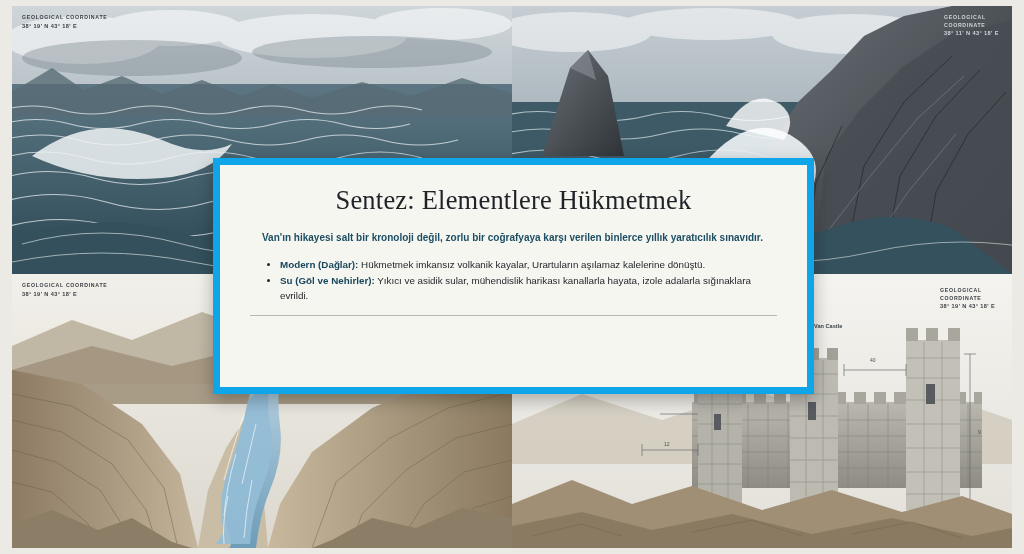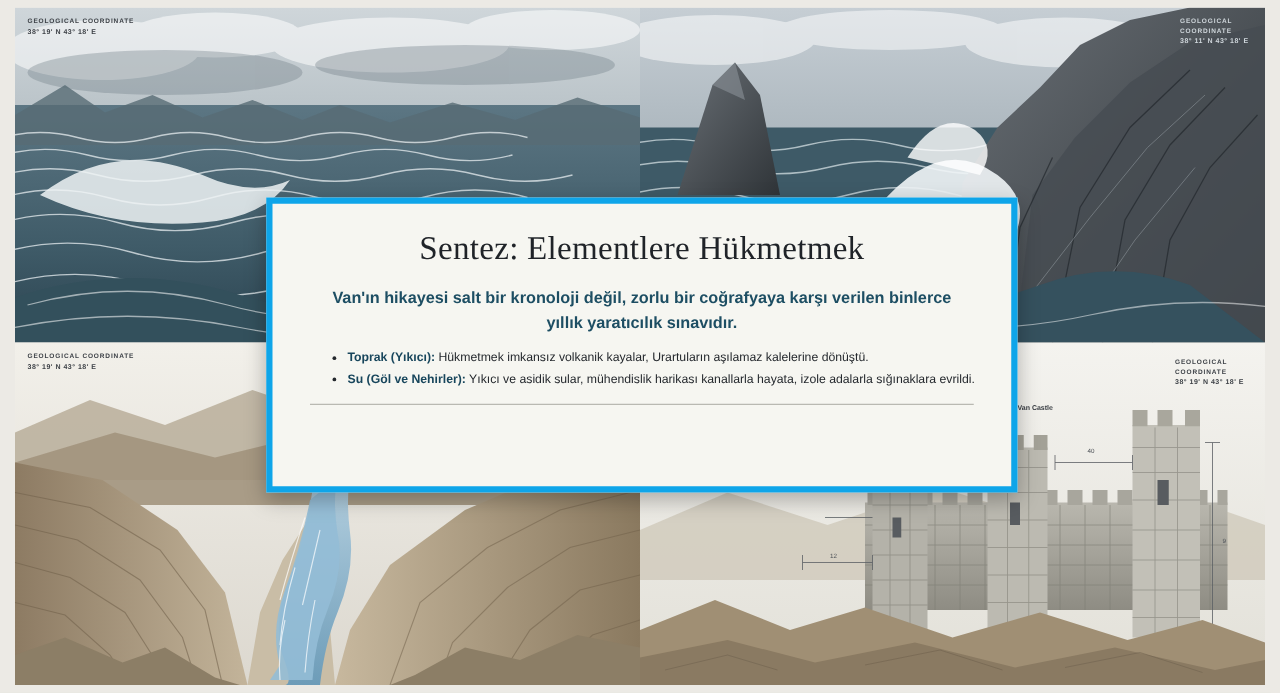--- a/index.html
+++ b/index.html
@@ -42,39 +42,38 @@
   .geo-bl { left: 22px;  top: 282px; }
   .geo-br { left: 940px; top: 287px; }
   .geo-light .lbl, .geo-light .val { color: #cfd6db; }
 
   
   #card {
     position: absolute;
     left: 213px; top: 158px;
     width: 601px; height: 236px;
     background: #f6f6f1;
-    border: 5px solid #0ea5e9;
+    border: 7px solid #0ea5e9;
     box-shadow: 0 6px 16px rgba(0,0,0,.28);
     padding: 20px 26px 16px 26px;
     z-index: 20;
   }
   #card h1 {
     font-family: "Liberation Serif", serif;
     font-weight: 400;
     font-size: 26.5px;
     color: #1f2328;
     text-align: center;
     letter-spacing: .2px;
     margin-bottom: 14px;
   }
   .lede {
-    font-size: 13px;
+    font-size: 10px;
     font-weight: 700;
     color: #1d4e63;
-    text-align: center;
     line-height: 1.55;
     margin: 0 16px 12px 16px;
   }
   ul.points {
     list-style: disc;
     margin: 0 0 0 34px;
     padding: 0;
   }
   ul.points li {
     font-size: 9.8px;
@@ -441,21 +440,21 @@
     <span class="val">38° 19' N 43° 18' E</span>
   </div>
 
   <div id="card">
     <h1>Sentez: Elementlere Hükmetmek</h1>
 
     <p class="lede">Van'ın hikayesi salt bir kronoloji değil, zorlu bir coğrafyaya karşı verilen binlerce yıllık yaratıcılık sınavıdır.</p>
 
     <ul class="points">
       <li>
-        <b>Toprak (Yıkıcı):</b><span> Hükmetmek imkansız volkanik kayalar, Urartuların aşılamaz kalelerine dönüştü.</span>
+        <b>Modern (Dağlar):</b><span> Hükmetmek imkansız volkanik kayalar, Urartuların aşılamaz kalelerine dönüştü.</span>
       </li>
       <li>
         <b>Su (Göl ve Nehirler):</b><span> Yıkıcı ve asidik sular, mühendislik harikası kanallarla hayata, izole adalarla sığınaklara evrildi.</span>
       </li>
     </ul>
 
     <div class="rule"></div>
 
   </div>
 

